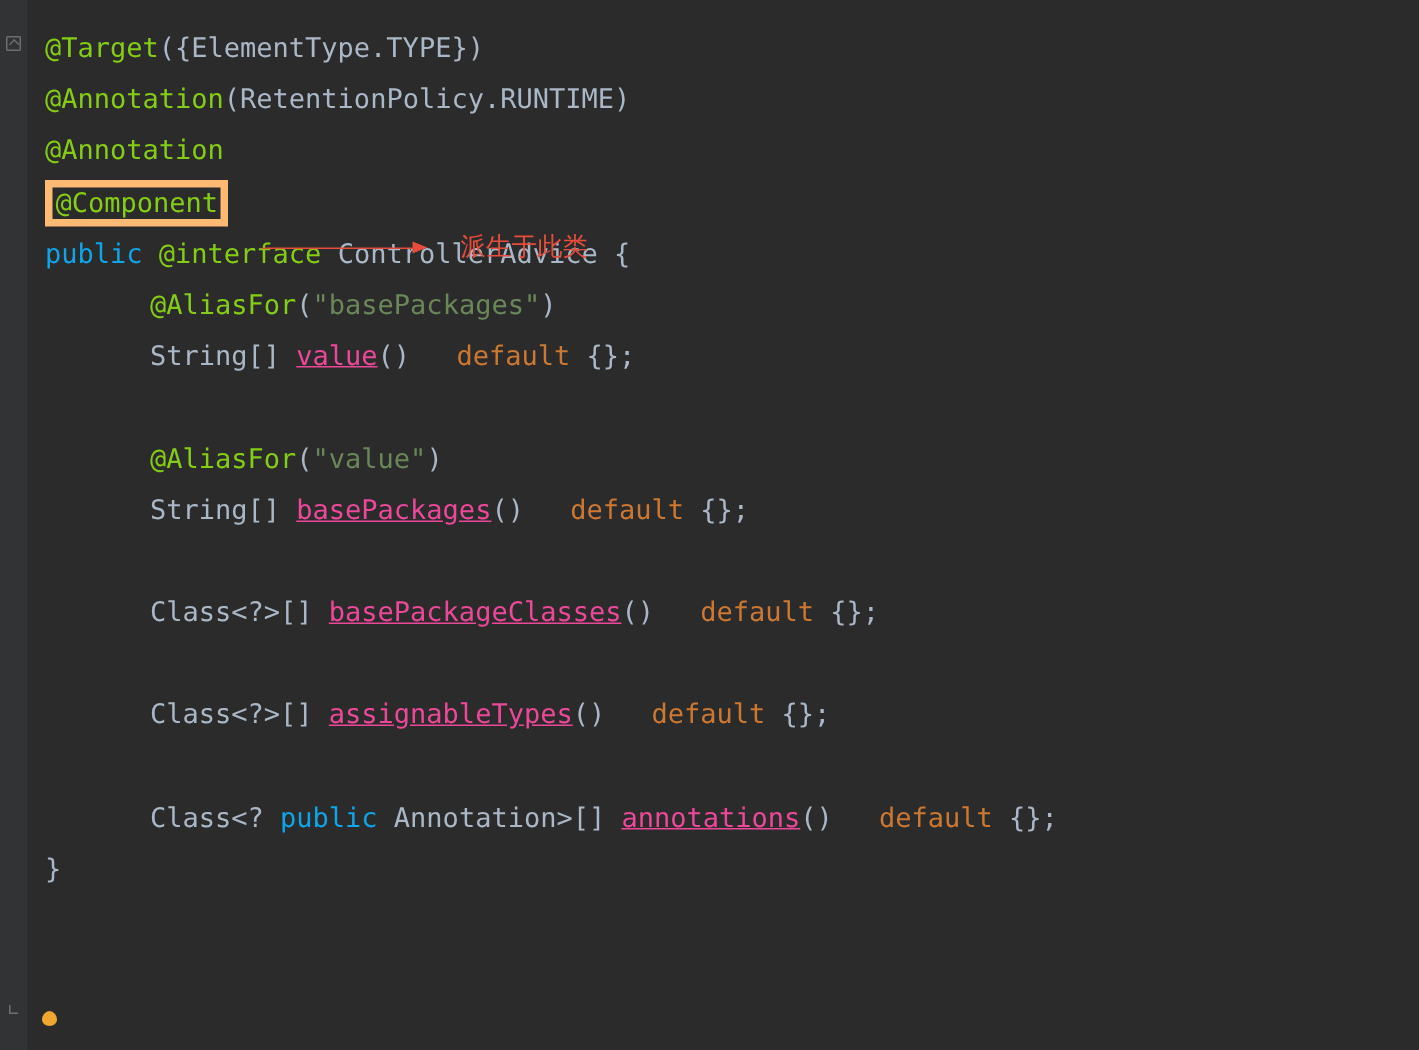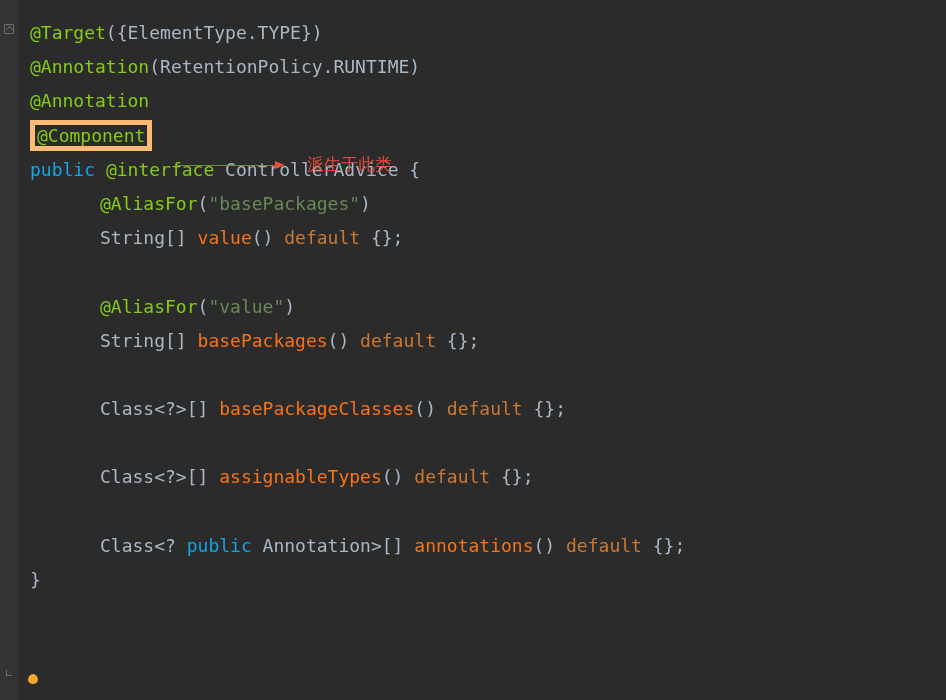--- a/index.html
+++ b/index.html
@@ -61,22 +61,22 @@
     }
     .code {
       position: absolute;
       left: 30px;
       top: 16px;
       white-space: pre;
     }
     .keyword { color: #0ea5e9; }
     .annotation { color: #84cc16; }
     .string { color: #6a8759; }
-    .method { color: #f97316; }
-    .default { color: #cc7832; }
+    .method { color: #ec4899; text-decoration: underline; }
+    .default { color: #cc7832; margin-left: 20px; }
     .boxed {
       border: 5px solid #fdba74;
       padding: 0 2px;
     }
     .arrow-container {
       position: absolute;
       left: 175px;
       top: 149px;
       display: flex;
       align-items: center;

